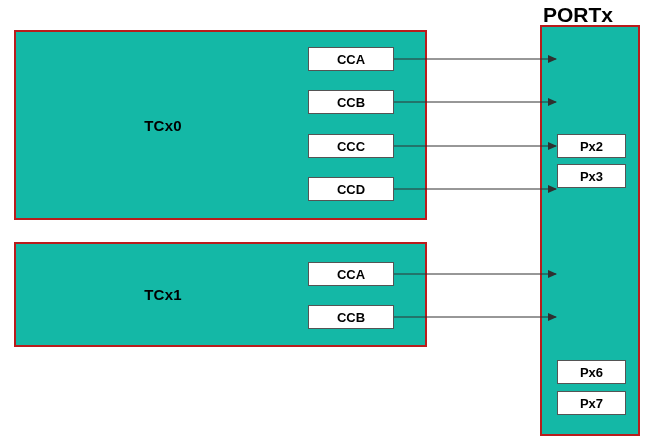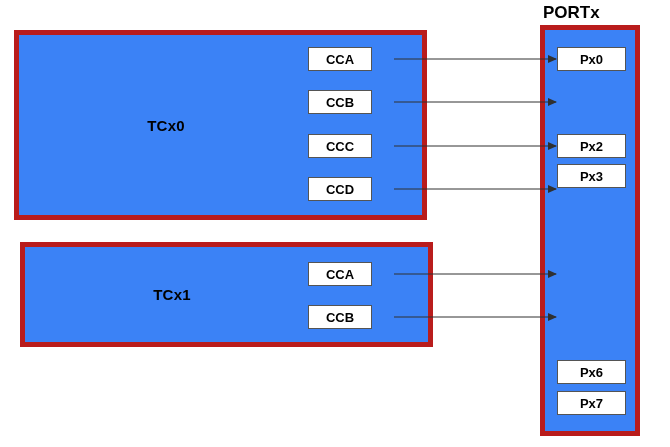--- a/index.html
+++ b/index.html
@@ -9,62 +9,62 @@
   .diagram {
     position: relative;
     width: 670px;
     height: 447px;
     background: #ffffff;
     overflow: hidden;
   }
 
   .big-box {
     position: absolute;
-    border: 5px solid #b91c1c;
-    background: #3b82f6;
+    border: 2px solid #b91c1c;
+    background: #14b8a6;
     text-decoration: underline;
   }
   #tcx0-box  { left: 14px;  top: 30px;  width: 413px; height: 190px; }
-  #tcx1-box  { left: 14px;  top: 242px; width: 413px; height: 105px; margin-left: 6px; }
+  #tcx1-box  { left: 14px;  top: 242px; width: 413px; height: 105px; }
   #port-box  { left: 540px; top: 25px;  width: 100px; height: 411px; }
 
   .timer-label {
     position: absolute;
     left: 0; top: 0; bottom: 0;
     width: 294px;
     display: flex;
     align-items: center;
     justify-content: center;
     font-weight: bold;
     font-size: 15px;
     letter-spacing: 0.2px;
   }
 
   .port-title {
     position: absolute;
     left: 543px;
     top: 3px;
     width: 97px;
     font-weight: bold;
-    font-size: 17px;
+    font-size: 21px;
     text-align: left;
   }
 
   .small-box {
     position: absolute;
     height: 24px;
     border: 1px solid #545454;
     background: #ffffff;
     display: flex;
     align-items: center;
     justify-content: center;
     font-weight: bold;
     font-size: 13px;
   }
-  .channel { left: 308px; width: 64px; }
+  .channel { left: 308px; width: 86px; }
   .pin     { left: 557px; width: 69px; }
 
   .wires {
     position: absolute;
     left: 0; top: 0;
     width: 670px; height: 447px;
     pointer-events: none;
   }
   .wire {
     stroke: #303030;
@@ -102,23 +102,20 @@
     <span>CCC</span>
   </div>
 
   <div class="small-box channel" style="top:262px">
     <span>CCA</span>
   </div>
   <div class="small-box channel" style="top:305px">
     <span>CCB</span>
   </div>
 
-  <div class="small-box pin" style="top:47px">
-    <span>Px0</span>
-  </div>
   <div class="small-box pin" style="top:134px">
     <span>Px2</span>
   </div>
   <div class="small-box pin" style="top:164px">
     <span>Px3</span>
   </div>
   <div class="small-box pin" style="top:360px">
     <span>Px6</span>
   </div>
   <div class="small-box pin" style="top:391px">

